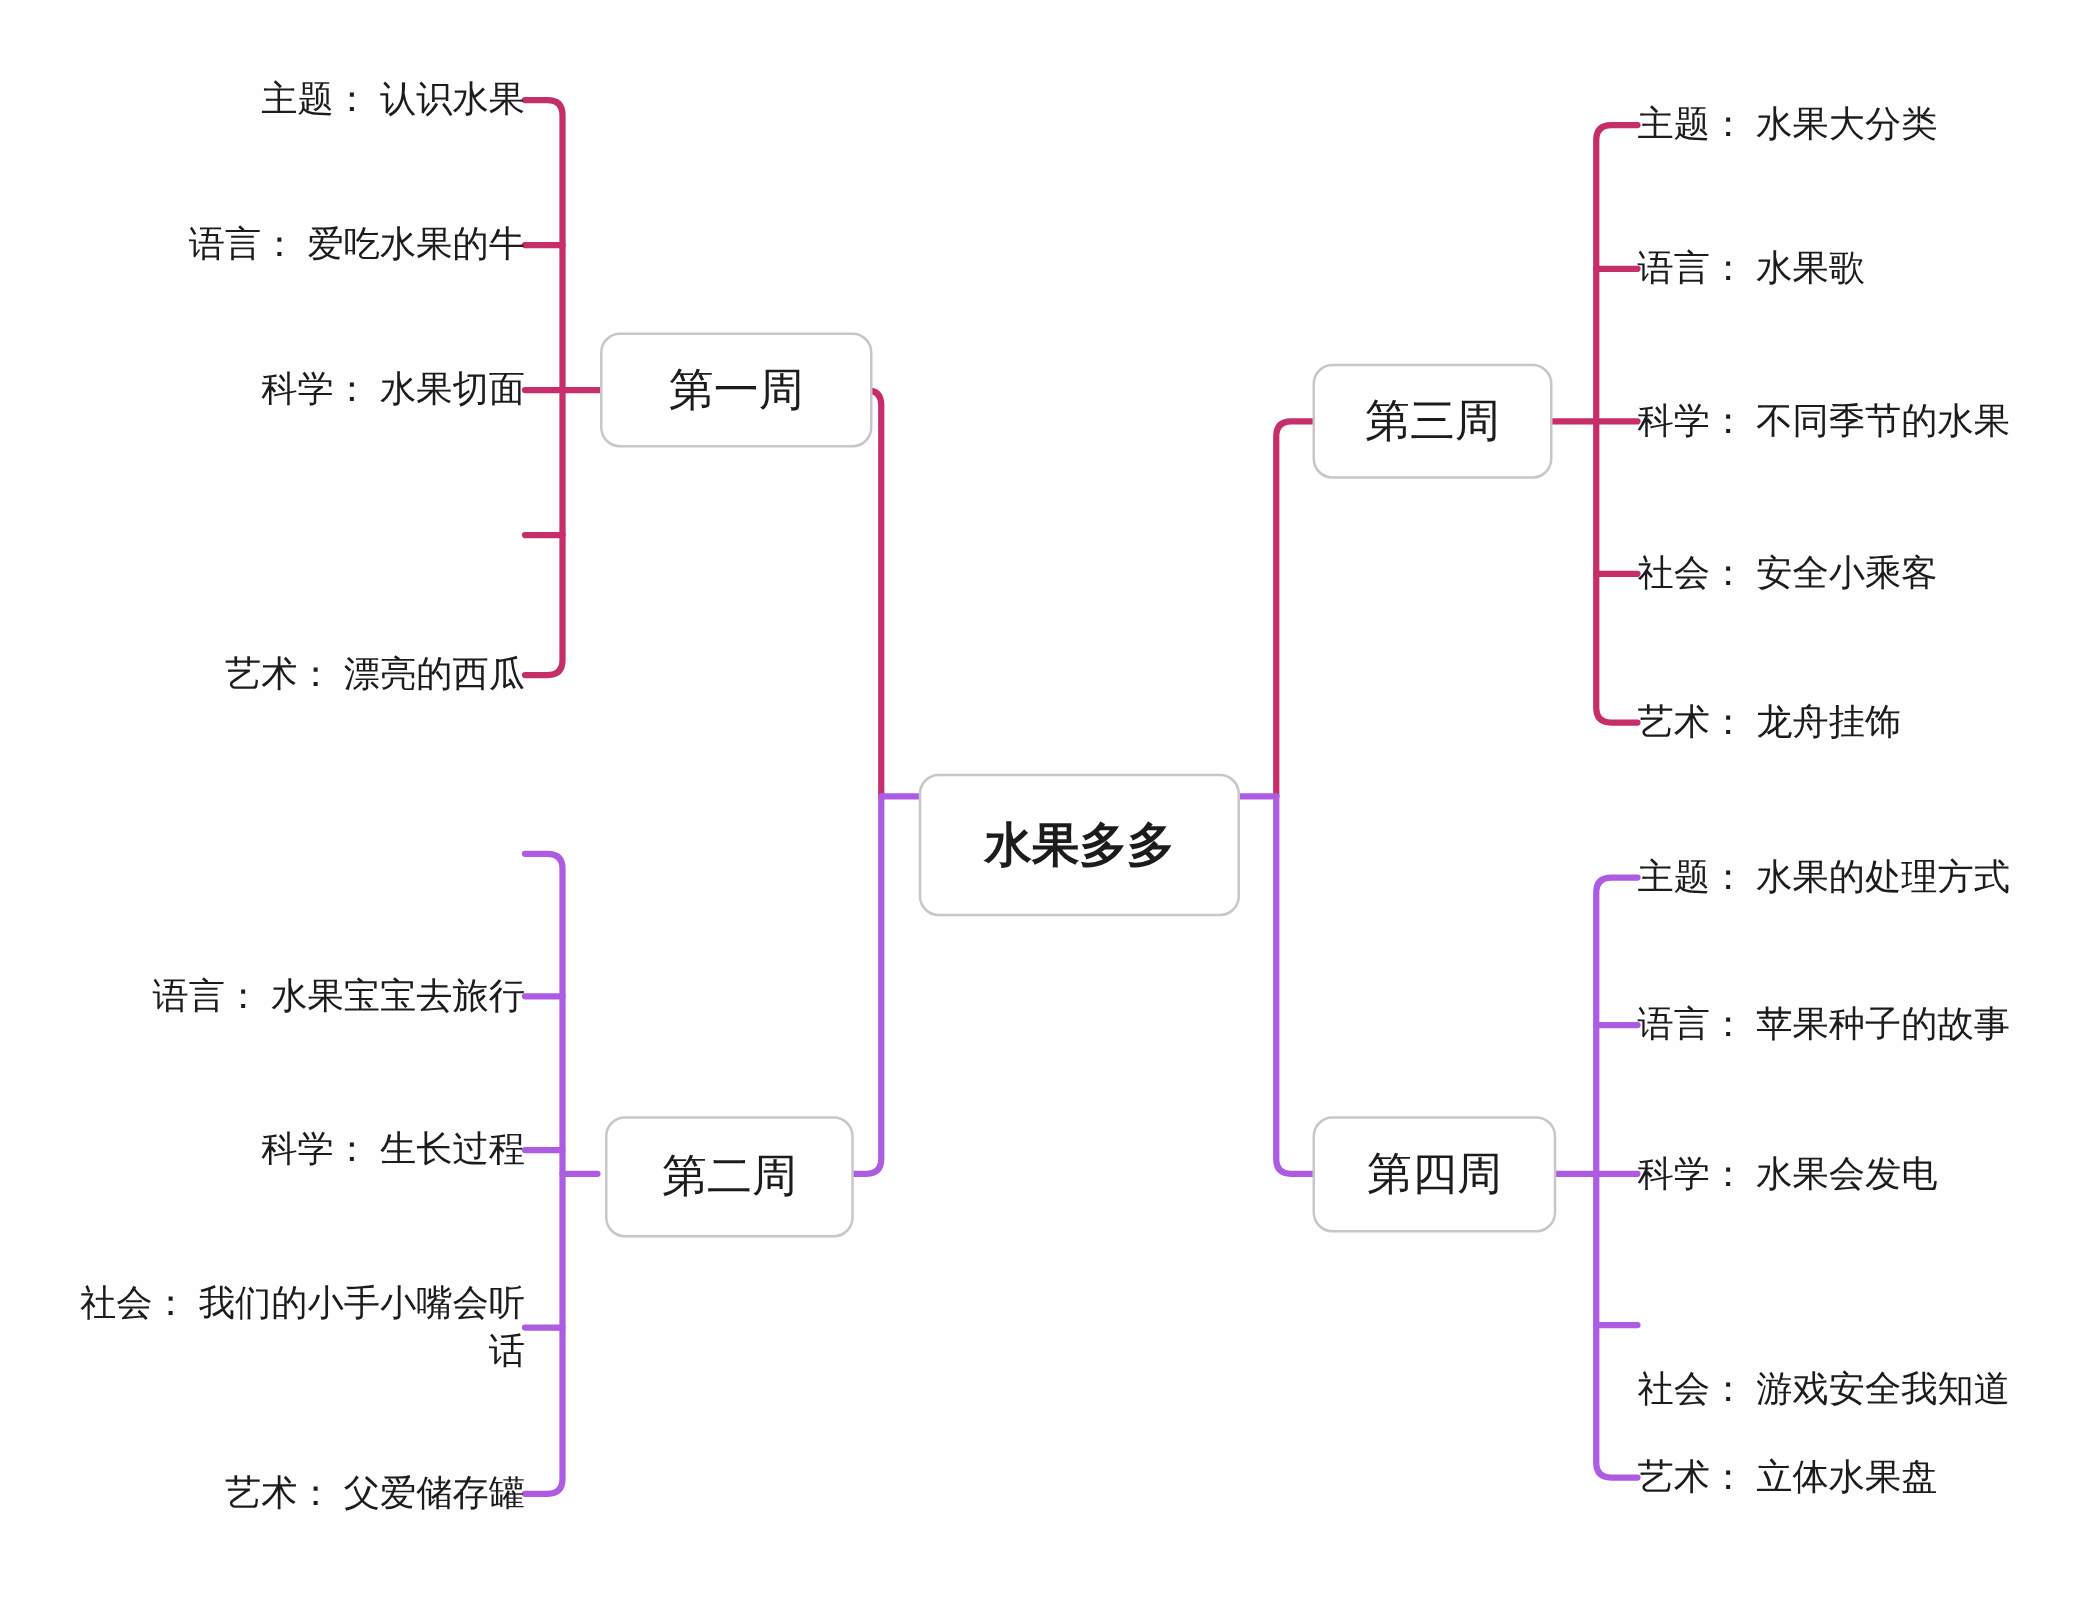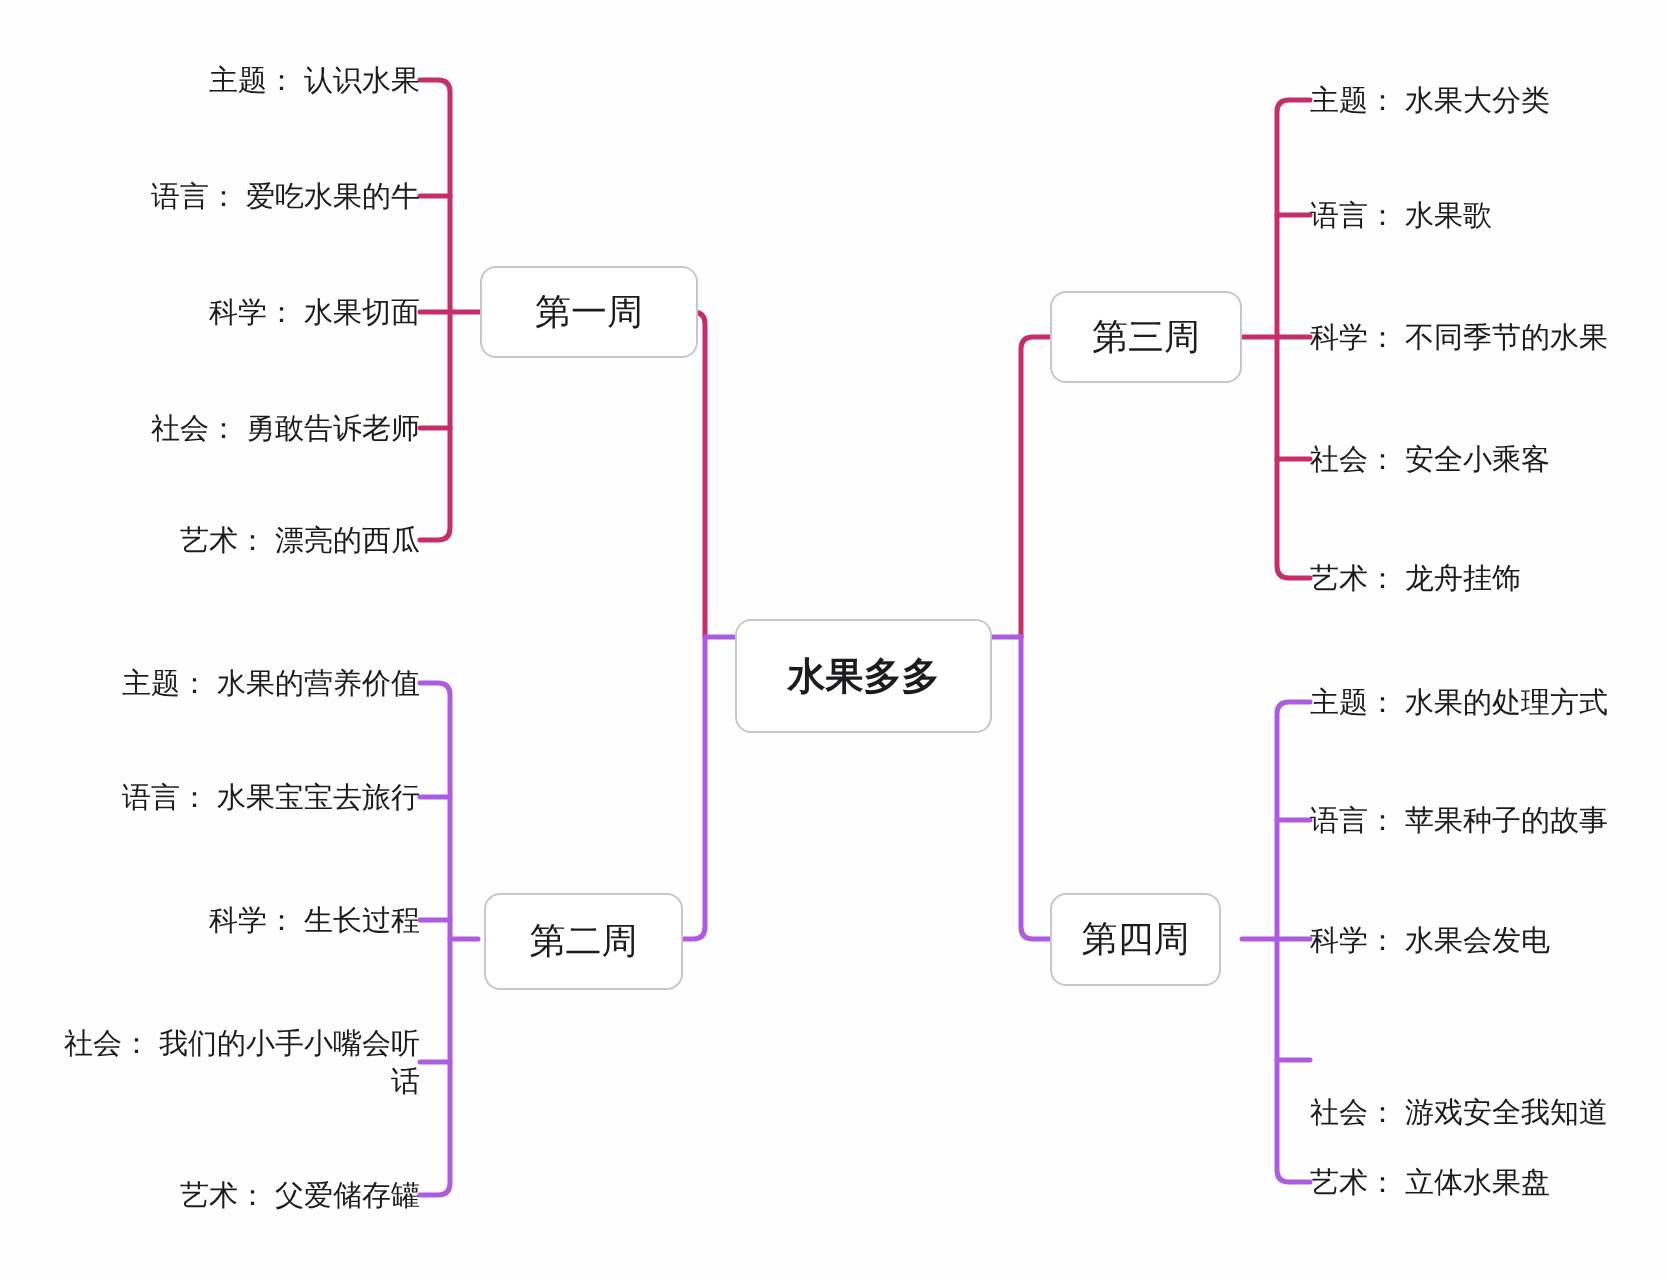--- a/index.html
+++ b/index.html
@@ -97,31 +97,29 @@
 
   <div class="node" style="left:480px; top:266px; width:218px; height:92px;">
     <span>第一周</span>
   </div>
   <div class="node" style="left:484px; top:893px; width:199px; height:97px;">
     <span>第二周</span>
   </div>
   <div class="node" style="left:1050px; top:291px; width:192px; height:92px;text-align:center;">
     <span>第三周</span>
   </div>
-  <div class="node" style="left:1050px; top:893px; width:171px; height:93px;">
+  <div class="node" style="left:1050px; top:893px; width:195px; height:93px;">
     <span>第四周</span>
   </div>
 
   <div class="item left-side" style="top:60px;">主题： 认识水果</div>
   <div class="item left-side" style="top:176px;">语言： 爱吃水果的牛</div>
   <div class="item left-side" style="top:292px;">科学： 水果切面</div>
-  <div class="item left-side" style="top:408px;">社会： 勇敢告诉老师</div>
   <div class="item left-side" style="top:520px;">艺术： 漂亮的西瓜</div>
 
-  <div class="item left-side" style="top:663px;">主题： 水果的营养价值</div>
   <div class="item left-side" style="top:777px;">语言： 水果宝宝去旅行</div>
   <div class="item left-side" style="top:900px;">科学： 生长过程</div>
   <div class="item left-side wrap2" style="top:1024px;">社会： 我们的小手小嘴会听话</div>
   <div class="item left-side" style="top:1175px;">艺术： 父爱储存罐</div>
 
   <div class="item right-side" style="top:80px;">主题： 水果大分类</div>
   <div class="item right-side" style="top:195px;">语言： 水果歌</div>
   <div class="item right-side" style="top:317px;">科学： 不同季节的水果</div>
   <div class="item right-side" style="top:439px;">社会： 安全小乘客</div>
   <div class="item right-side" style="top:558px;">艺术： 龙舟挂饰</div>

